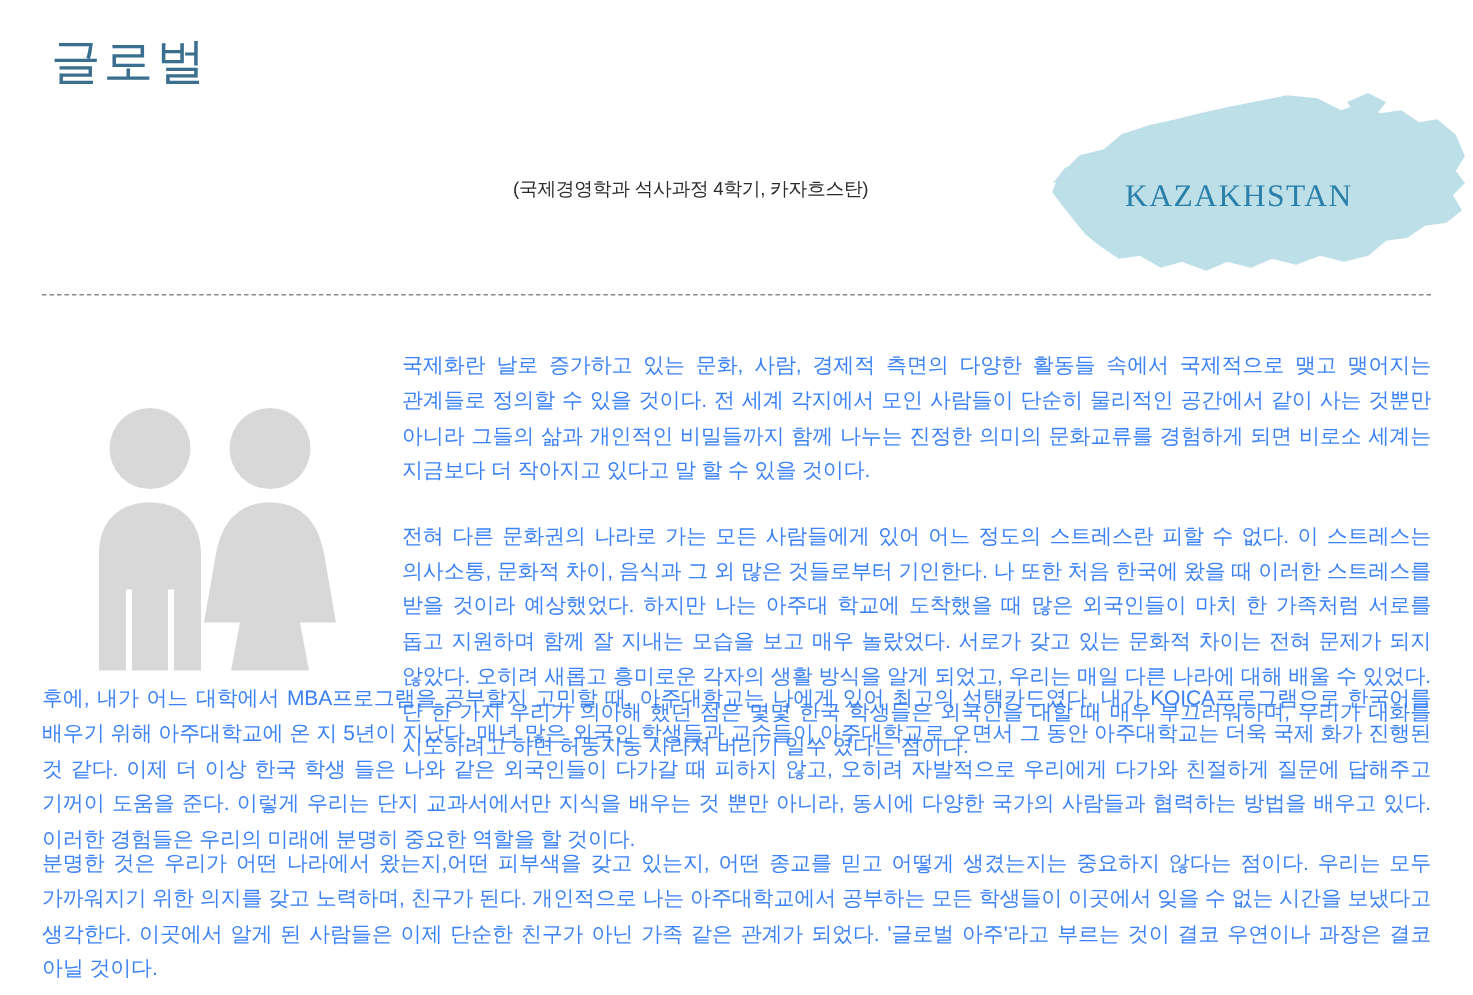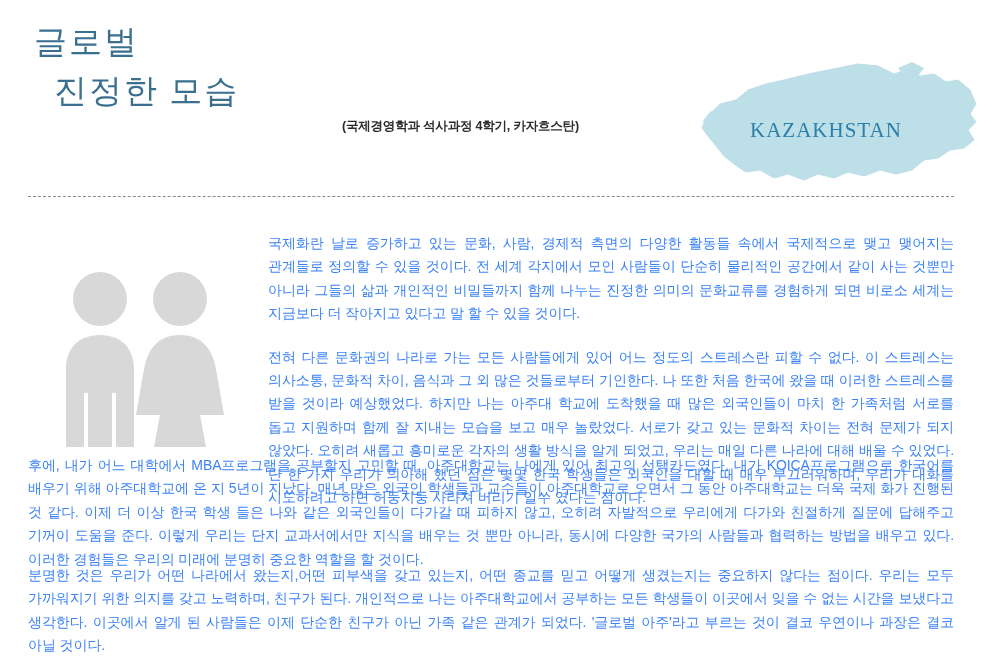--- a/index.html
+++ b/index.html
@@ -47,21 +47,21 @@
     width: 320px;
   }
   .author-name {
     font-size: 14.5px;
     color: #2b2b2b;
     letter-spacing: 0.2px;
     margin-bottom: 6px;
   }
   .author-meta {
     font-size: 12.5px;
-    font-weight: bold;
+    font-weight: normal;
     color: #2b2b2b;
     letter-spacing: -0.2px;
   }
 
   
   .map-wrap {
     position: absolute;
     left: 688px;
     top: 60px;
     width: 300px;
@@ -124,21 +124,20 @@
   }
   p.para:last-child { margin-bottom: 0; }
 </style>
 </head>
 <body>
 
 <div class="page">
 
   <div class="headline">
     <div class="headline-line l1">글로벌</div>
-    <div class="headline-line l3">진정한 모습</div>
   </div>
 
   <div class="author-block">
     <div class="author-meta">(국제경영학과 석사과정 4학기, 카자흐스탄)</div>
   </div>
 
   <div class="map-wrap">
     <svg width="300" height="135" viewBox="0 0 300 135" aria-hidden="true">
       <path d="M18,58 L32,44 L48,40 L60,30 L78,24 L96,20 L112,16 L130,12 L150,8 L170,4 L190,6 L206,14 L218,10
                L232,16 L246,14 L258,22 L270,20 L282,30 L288,44 L282,54 L288,62 L280,70 L286,80 L276,88 L262,90

